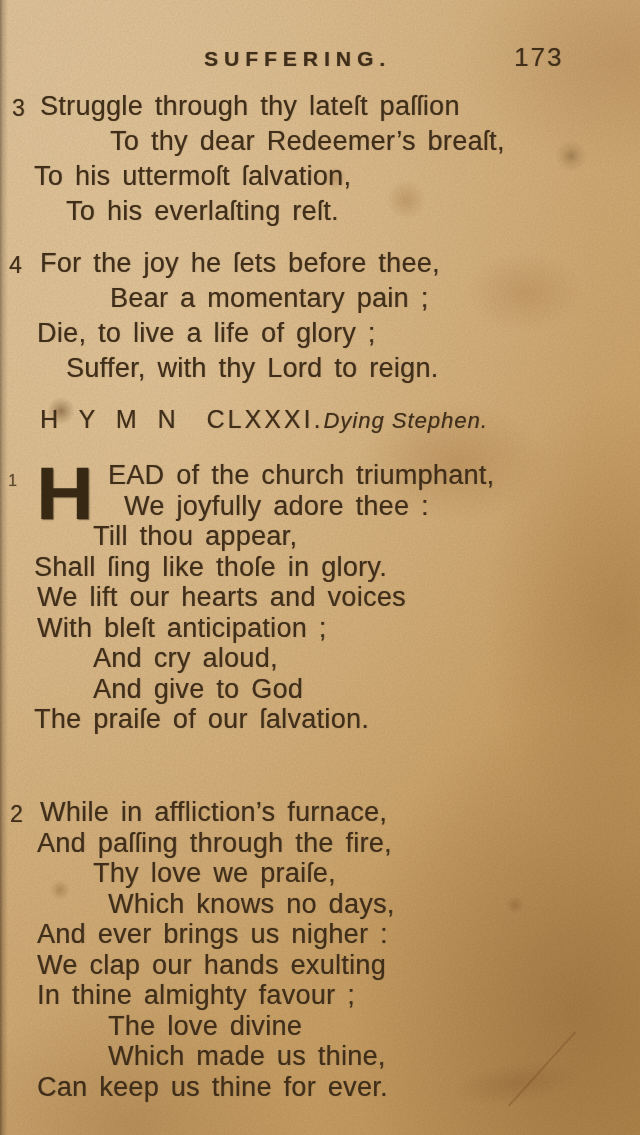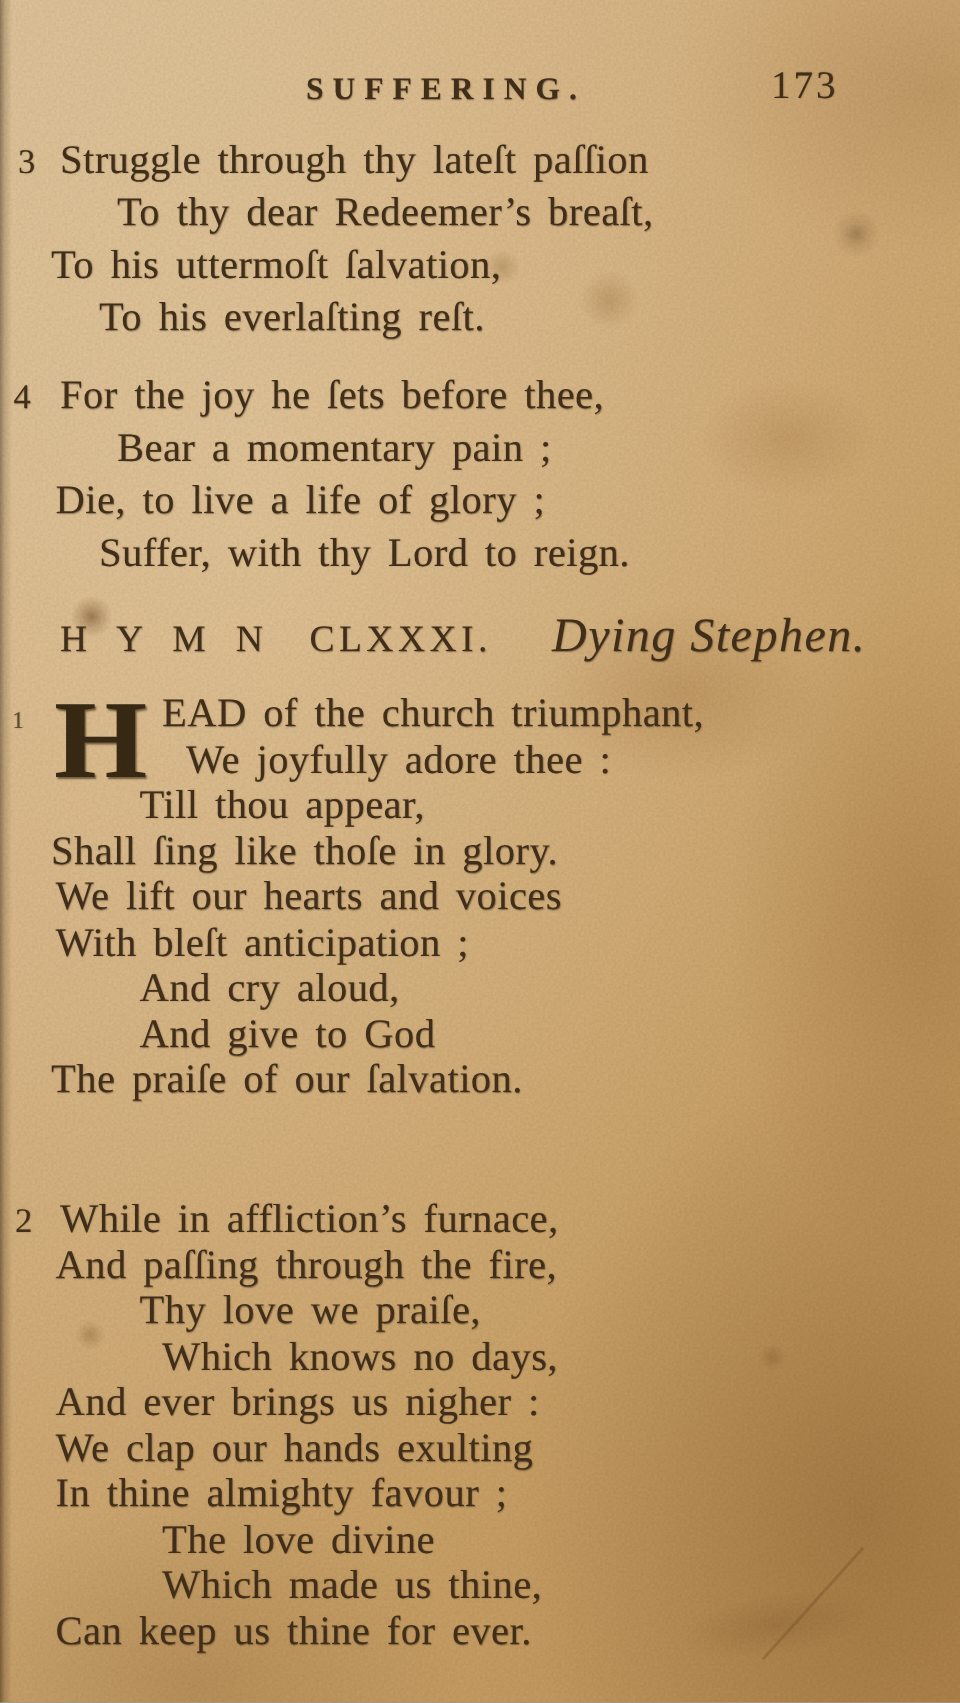--- a/index.html
+++ b/index.html
@@ -1,20 +1,20 @@
 <!DOCTYPE html>
 <html><head>
 <meta charset="utf-8">
 <style>
   html,body{margin:0;padding:0;background:#888;}
   .page{
     position:relative;
     width:640px;height:1135px;
     overflow:hidden;
-    font-family:Liberation Serif, serif;
+    font-family:Liberation Sans, sans-serif;
     color:#42301b;
     background:
       radial-gradient(circle 14px at 61px 411px, rgba(96,58,20,0.50) 0px, rgba(96,58,20,0.22) 7px, rgba(96,58,20,0.0) 14px),
       radial-gradient(circle 16px at 571px 156px, rgba(90,58,24,0.35) 0px, rgba(90,58,24,0.12) 8px, rgba(90,58,24,0) 16px),
       radial-gradient(circle 20px at 406px 200px, rgba(140,95,45,0.28) 0px, rgba(140,95,45,0) 20px),
       radial-gradient(circle 12px at 335px 178px, rgba(135,90,40,0.30) 0px, rgba(135,90,40,0) 12px),
       radial-gradient(ellipse 95px 60px at 455px 462px, rgba(150,100,45,0.28) 0%, rgba(150,100,45,0) 100%),
       radial-gradient(ellipse 60px 40px at 525px 292px, rgba(150,100,45,0.22) 0%, rgba(150,100,45,0) 100%),
       radial-gradient(circle 10px at 60px 890px, rgba(110,70,28,0.30) 0px, rgba(110,70,28,0) 10px),
       radial-gradient(circle 9px at 515px 905px, rgba(110,70,28,0.28) 0px, rgba(110,70,28,0) 9px),
@@ -28,33 +28,33 @@
   }
   .grain{position:absolute;left:0;top:0;mix-blend-mode:multiply;opacity:0.45;pointer-events:none;}
   .txt{text-shadow:0.4px 0.4px 0.9px rgba(62,44,24,0.55);}
   
   .hdr-title{position:absolute;top:47px;left:204px;font-size:21px;font-weight:bold;letter-spacing:6px;word-spacing:2px;}
   .hdr-pagenum{position:absolute;top:42px;left:514px;font-size:26px;letter-spacing:2px;}
   
   .hymn-heading{position:absolute;top:405px;left:40px;width:560px;font-size:25px;white-space:nowrap;}
   .hword{letter-spacing:7px;}
   .hnum{margin-left:24px;letter-spacing:3px;}
-  .hsub{margin-left:40px;font-style:italic;font-size:32px;letter-spacing:1px;}
+  .hsub{font-style:italic;font-size:22px;letter-spacing:1px;}
   
   .verse{position:absolute;left:0;width:630px;font-size:27px;word-spacing:4px;letter-spacing:0.3px;}
   .v34 .line{line-height:35px;height:35px;}
   .v12 .line{line-height:30.5px;height:30.5px;}
   .vnum{position:absolute;font-size:23px;}
   #v3{top:89px}   #v3 .vnum{left:12px;top:6px;}
   #v4{top:246px}  #v4 .vnum{left:9px;top:6px;}
   #v1{top:460px}  #v1 .vnum{left:8px;top:12px;font-size:16px;opacity:0.8;}
   #v2{top:797px}  #v2 .vnum{left:10px;top:4px;}
   .dropcap{position:absolute;left:36px;top:3px;font-size:74px;line-height:62px;font-weight:bold;transform:scaleX(1.08);transform-origin:left;color:#392a15;text-shadow:1px 1px 1.2px rgba(50,35,15,0.6);}
   
-  .pA{padding-left:40px}.pB{padding-left:78px}.pC{padding-left:34px}
+  .pA{padding-left:40px}.pB{padding-left:110px}.pC{padding-left:34px}
   .pD{padding-left:66px}.pE{padding-left:37px}.pF{padding-left:93px}
   .pG{padding-left:108px}.pH{padding-left:108px}.pI{padding-left:108px}
   .pJ{padding-left:124px}
   
   .smudge{position:absolute;left:452px;top:1062px;width:130px;height:42px;border-radius:50%;
     background:radial-gradient(ellipse, rgba(108,70,30,0.20) 0%, rgba(108,70,30,0) 70%);
     transform:rotate(-8deg);pointer-events:none;}
   .stroke{position:absolute;left:492px;top:1068px;width:100px;height:2px;
     background:rgba(100,65,28,0.28);transform:rotate(-48deg);pointer-events:none;}
 </style>

